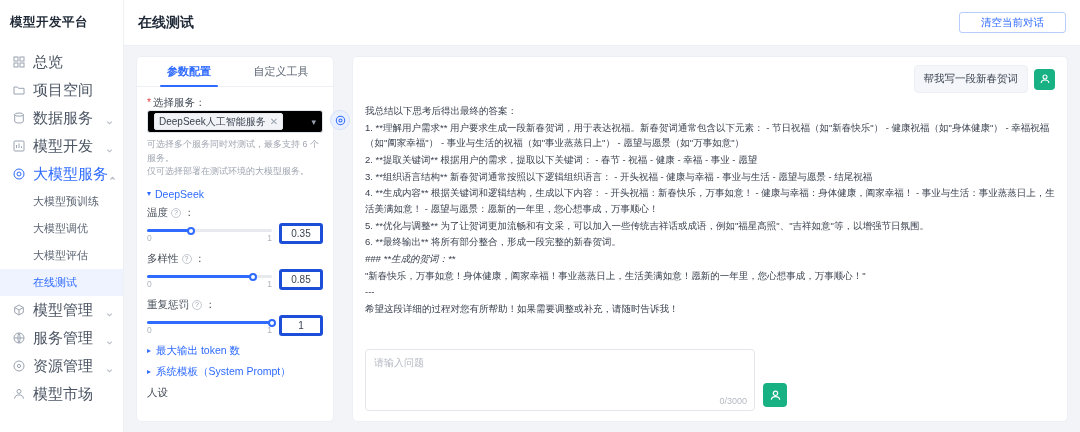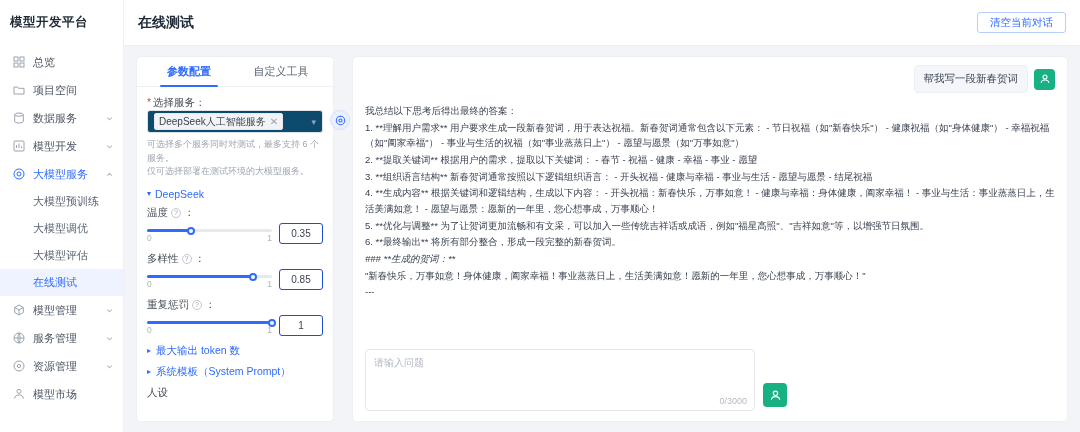--- a/index.html
+++ b/index.html
@@ -35,21 +35,21 @@
     font-weight: bold;
     color: #1f2937;
     letter-spacing: .5px;
   }
   .nav { padding-top: 4px; }
   .nav-item {
     height: 28px;
     display: flex;
     align-items: center;
     padding: 0 8px 0 12px;
-    font-size: 11px;
+    font-size: 15px;
     color: #4b5563;
     cursor: pointer;
     position: relative;
   }
   .nav-item .ico {
     width: 14px; height: 14px;
     margin-right: 7px;
     display: inline-flex;
     align-items: center;
     justify-content: center;
@@ -102,21 +102,21 @@
     font-weight: bold;
     color: #1f2937;
   }
   .topbar .spacer { flex: 1 1 auto; }
   .clear-btn {
     border: 1px solid #b8cdfb;
     color: #2f6bff;
     background: #fff;
     font-size: 10.5px;
     border-radius: 3px;
-    padding: 4px 12px;
+    padding: 4px 21px;
     cursor: pointer;
     line-height: 1;
   }
 
   .content {
     flex: 1 1 auto;
     display: flex;
     padding: 10px 12px 10px 12px;
     gap: 0;
     overflow: hidden;
@@ -170,21 +170,21 @@
     color: #444c57;
   }
   .req { color: #e5484d; margin-right: 2px; }
   .select-box {
     height: 23px;
     border: 1px solid #dfe3ea;
     border-radius: 3px;
     display: flex;
     align-items: center;
     padding: 0 6px;
-    background: #0c4a6e;
+    background: #000000;
     cursor: pointer;
   }
   .tag {
     background: #f1f3f6;
     border: 1px solid #e5e8ed;
     border-radius: 2px;
     font-size: 10px;
     color: #3b4椒;
     color: #3b4350;
     padding: 1px 4px;
@@ -260,21 +260,21 @@
   }
   .slider-scale {
     display: flex;
     justify-content: space-between;
     font-size: 8.5px;
     color: #aeb4bd;
   }
   .num-box {
     width: 44px;
     height: 21px;
-    border: 1px solid #1d4ed8;
+    border: 3px solid #1d4ed8;
     border-radius: 3px;
     font-size: 10px;
     color: #3b4350;
     display: flex;
     align-items: center;
     justify-content: center;
     background: #fff;
   }
   .collapse-row {
     display: flex;
@@ -681,20 +681,21 @@
             <p class="bot-head">我总结以下思考后得出最终的答案：</p>
             <p>1. **理解用户需求** 用户要求生成一段新春贺词，用于表达祝福。新春贺词通常包含以下元素： - 节日祝福（如"新春快乐"） - 健康祝福（如"身体健康"） - 幸福祝福（如"阖家幸福"） - 事业与生活的祝福（如"事业蒸蒸日上"） - 愿望与愿景（如"万事如意"）</p>
             <p>2. **提取关键词** 根据用户的需求，提取以下关键词： - 春节 - 祝福 - 健康 - 幸福 - 事业 - 愿望</p>
             <p>3. **组织语言结构** 新春贺词通常按照以下逻辑组织语言： - 开头祝福 - 健康与幸福 - 事业与生活 - 愿望与愿景 - 结尾祝福</p>
             <p>4. **生成内容** 根据关键词和逻辑结构，生成以下内容： - 开头祝福：新春快乐，万事如意！ - 健康与幸福：身体健康，阖家幸福！ - 事业与生活：事业蒸蒸日上，生活美满如意！ - 愿望与愿景：愿新的一年里，您心想事成，万事顺心！</p>
             <p>5. **优化与调整** 为了让贺词更加流畅和有文采，可以加入一些传统吉祥话或成语，例如"福星高照"、"吉祥如意"等，以增强节日氛围。</p>
             <p>6. **最终输出** 将所有部分整合，形成一段完整的新春贺词。</p>
             <p class="italic">### **生成的贺词：**</p>
             <p>"新春快乐，万事如意！身体健康，阖家幸福！事业蒸蒸日上，生活美满如意！愿新的一年里，您心想事成，万事顺心！"</p>
             <p>---</p>
+            <p>希望这段详细的过程对您有所帮助！如果需要调整或补充，请随时告诉我！</p>
           </div>
 
         </div>
 
         <div class="composer-wrap">
           <div class="composer">
             <div class="ph">请输入问题</div>
             <div class="counter">0/3000</div>
           </div>
           <div class="send-btn">

